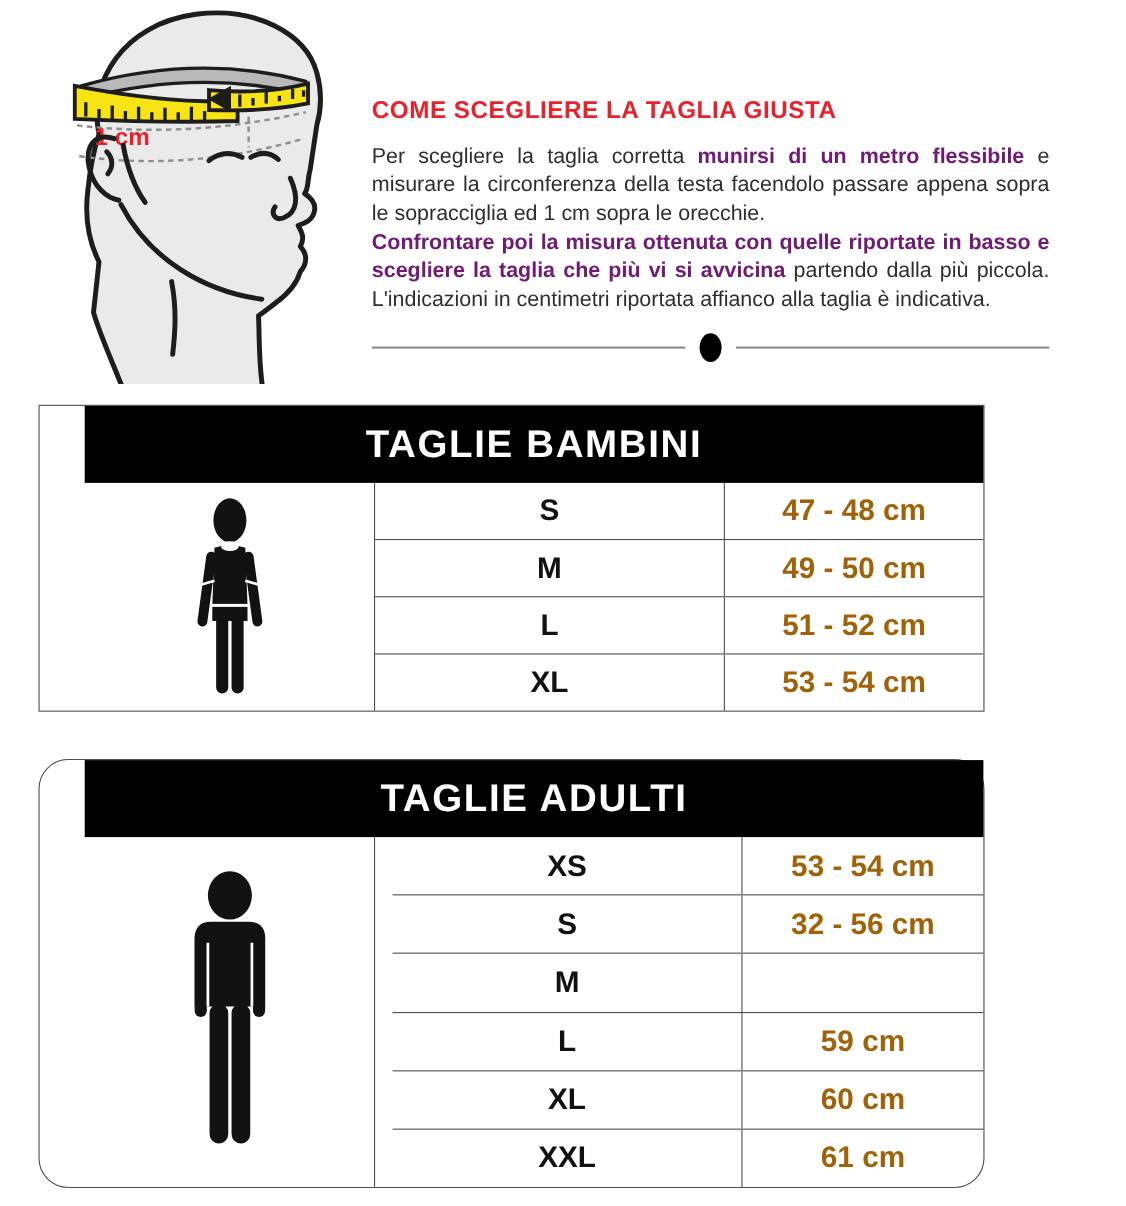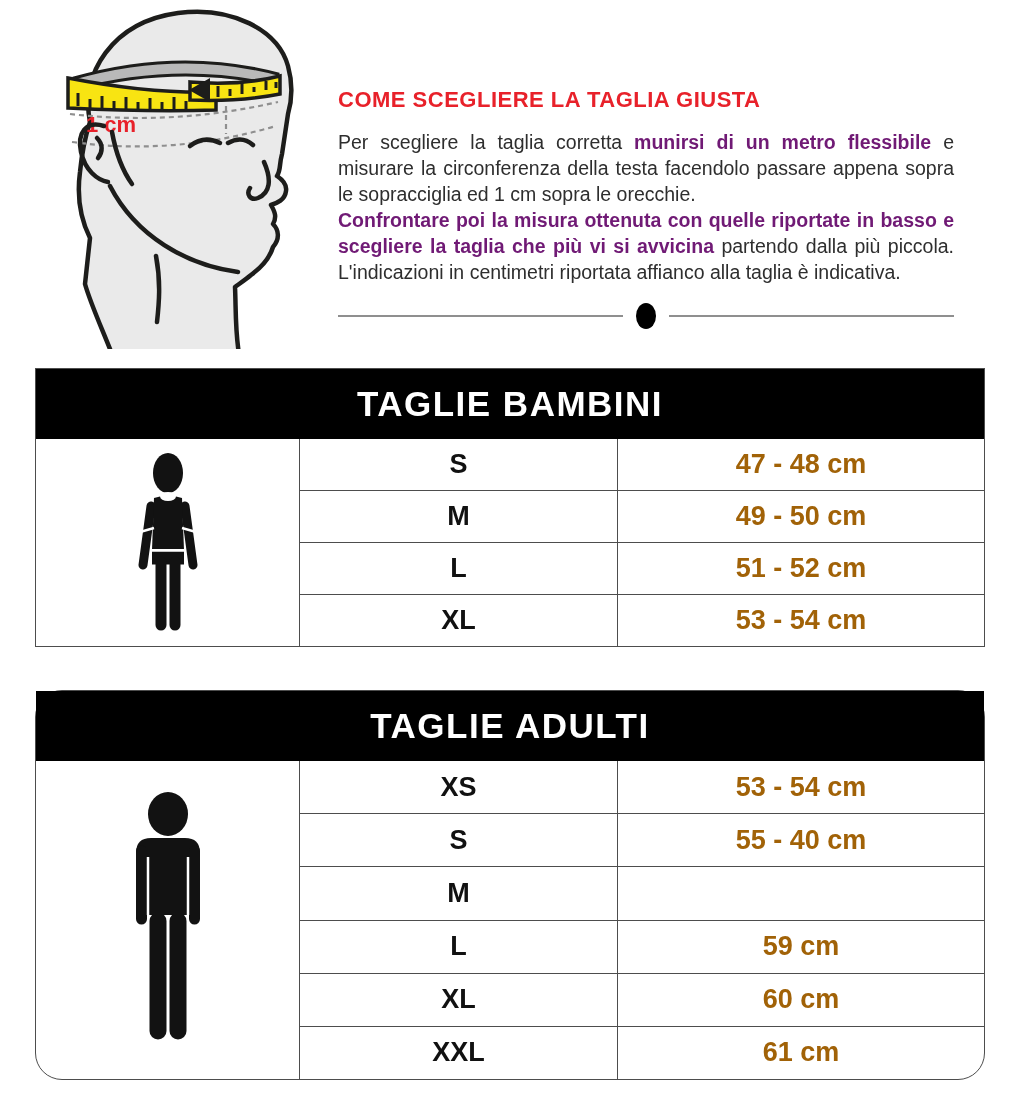--- a/index.html
+++ b/index.html
@@ -11,29 +11,29 @@
   .intro-text{position:absolute;left:338px;top:88px;width:616px;}
   .page-title{margin:0 0 17px 0;font-size:22px;font-weight:800;letter-spacing:.5px;
               color:#e8212a;line-height:1.1;white-space:nowrap;}
   .para{margin:0;font-size:19.5px;line-height:26px;color:#2e2e2e;text-align:justify;}
   .para b{color:#701a75;}
   .divider{display:flex;align-items:center;margin-top:17px;height:28px;}
   .divider .line{flex:1;height:0;border-top:2px solid #8f8f8f;}
   .divider .dot{width:20px;height:26px;background:#000;border-radius:50%;margin:0 13px;}
 
   
-  .size-table{position:absolute;left:35px;width:950px;border:1px solid #4d4d4d;
-              box-sizing:border-box;background:#fff;}
+  .size-table{position:absolute;left:35px;width:860px;border:1px solid #4d4d4d;
+              box-sizing:border-box;background:#fff;padding-left:41px;}
   .table-kids{top:368px;}
   .table-adult{top:690px;border-radius:27px;}
   .t-header{height:70px;line-height:70px;background:#000;color:#fff;text-align:center;
             font-size:35px;font-weight:bold;letter-spacing:1.5px;}
   .t-body{display:flex;}
   .table-kids  .t-body{height:207px;}
-  .table-adult .t-body{height:318px;}
+  .table-adult .t-body{height:318px;gap:16px;}
   .figure-cell{width:264px;border-right:1px solid #4d4d4d;display:flex;
                align-items:center;justify-content:center;box-sizing:border-box;}
   .t-rows{flex:1;display:flex;flex-direction:column;}
   .t-row{flex:1;display:flex;border-bottom:1px solid #4d4d4d;}
   .t-row:last-child{border-bottom:none;}
   .size-cell{width:318px;border-right:1px solid #4d4d4d;box-sizing:border-box;
              display:flex;align-items:center;justify-content:center;
              font-size:27px;font-weight:bold;color:#111;}
   .range-cell{flex:1;display:flex;align-items:center;justify-content:center;
               font-size:27px;font-weight:bold;color:#a16207;}
@@ -173,21 +173,21 @@
           </g>
         </svg>
       </div>
       <div class="t-rows">
         <div class="t-row">
           <div class="size-cell">XS</div>
           <div class="range-cell">53 - 54 cm</div>
         </div>
         <div class="t-row">
           <div class="size-cell">S</div>
-          <div class="range-cell">55 - 40 cm</div>
+          <div class="range-cell">32 - 56 cm</div>
         </div>
         <div class="t-row">
           <div class="size-cell">M</div>
         </div>
         <div class="t-row">
           <div class="size-cell">L</div>
           <div class="range-cell">59 cm</div>
         </div>
         <div class="t-row">
           <div class="size-cell">XL</div>

